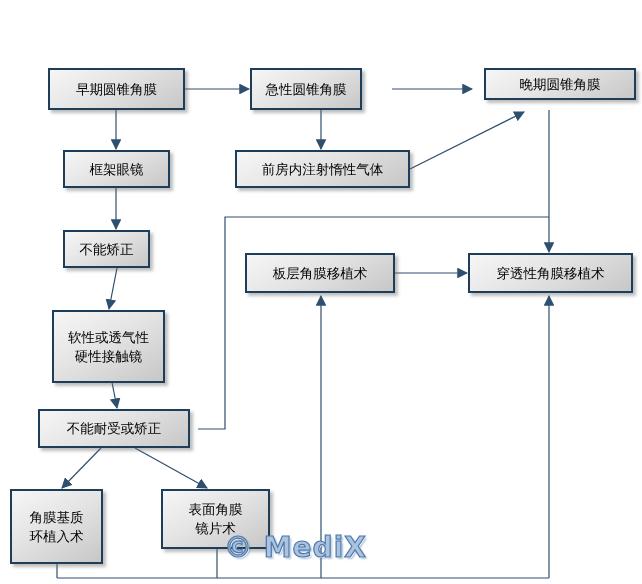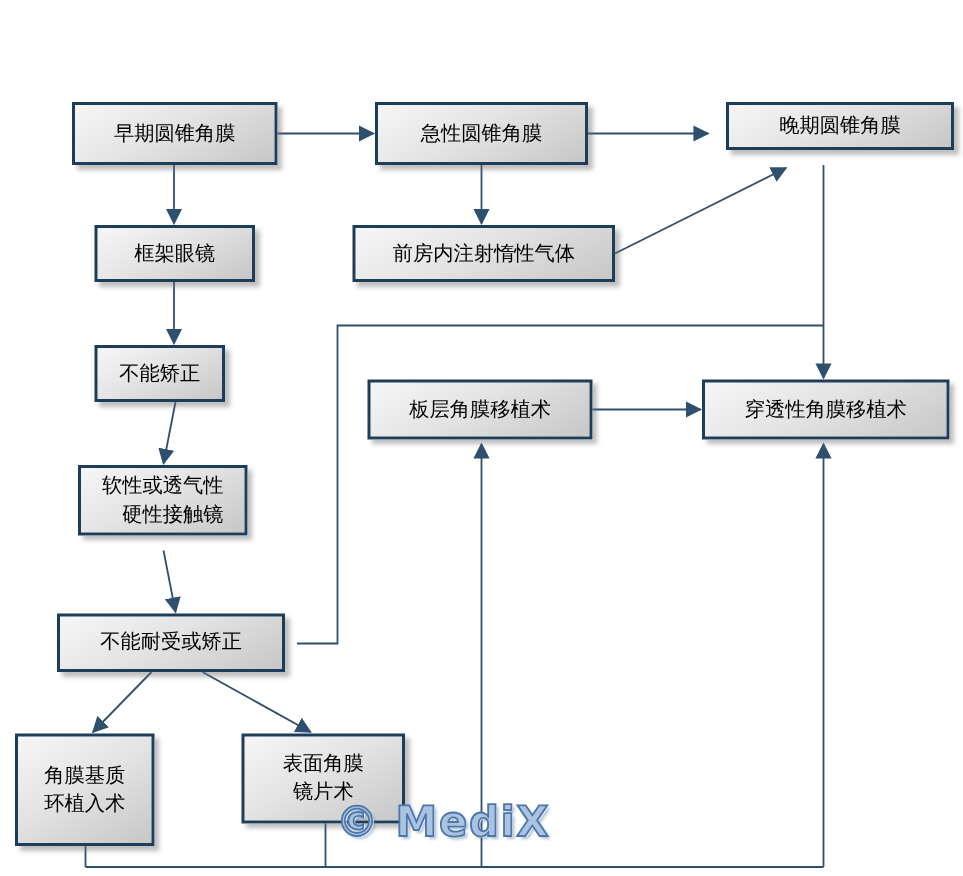--- a/index.html
+++ b/index.html
@@ -95,28 +95,28 @@
         <polyline points="57,550 57,578" class="edge"></polyline>
         <polyline points="217,549 217,578" class="edge"></polyline>
         <polyline points="57,578 549,578" class="edge"></polyline>
         <polyline points="321,578 321,296" class="edge" marker-end="url(#arrow)"></polyline>
         <polyline points="549,578 549,296" class="edge" marker-end="url(#arrow)"></polyline>
       </g>
   </svg>
 
   <div id="nodes-layer">
       <div class="node" style="left: 48px; top: 68px; width: 137px; height: 42px;">早期圆锥角膜</div>
-      <div class="node" style="left: 250px; top: 68px; width: 142px; height: 42px;">急性圆锥角膜</div>
+      <div class="node" style="left: 250px; top: 68px; width: 112px; height: 42px;">急性圆锥角膜</div>
       <div class="node" style="left: 484px; top: 68px; width: 152px; height: 32px;">晚期圆锥角膜</div>
       <div class="node" style="left: 63px; top: 150px; width: 107px; height: 38px; text-align: right;">框架眼镜</div>
       <div class="node" style="left: 235px; top: 150px; width: 175px; height: 38px;">前房内注射惰性气体</div>
       <div class="node" style="left: 63px; top: 230px; width: 87px; height: 38px;">不能矫正</div>
       <div class="node" style="left: 245px; top: 253px; width: 150px; height: 40px;">板层角膜移植术</div>
       <div class="node" style="left: 468px; top: 253px; width: 165px; height: 40px;">穿透性角膜移植术</div>
-      <div class="node" style="left: 52px; top: 310px; width: 113px; height: 47px; text-align: right;">软性或透气性
+      <div class="node" style="left: 52px; top: 310px; width: 113px; height: 73px;">软性或透气性
 硬性接触镜</div>
       <div class="node" style="left: 38px; top: 409px; width: 152px; height: 39px;">不能耐受或矫正</div>
       <div class="node" style="left: 10px; top: 489px; width: 93px; height: 75px;">角膜基质
 环植入术</div>
       <div class="node" style="left: 161px; top: 489px; width: 109px; height: 60px;">表面角膜
 镜片术</div>
     </div>
 
   <div id="watermark">© MediX</div>
 </div>

